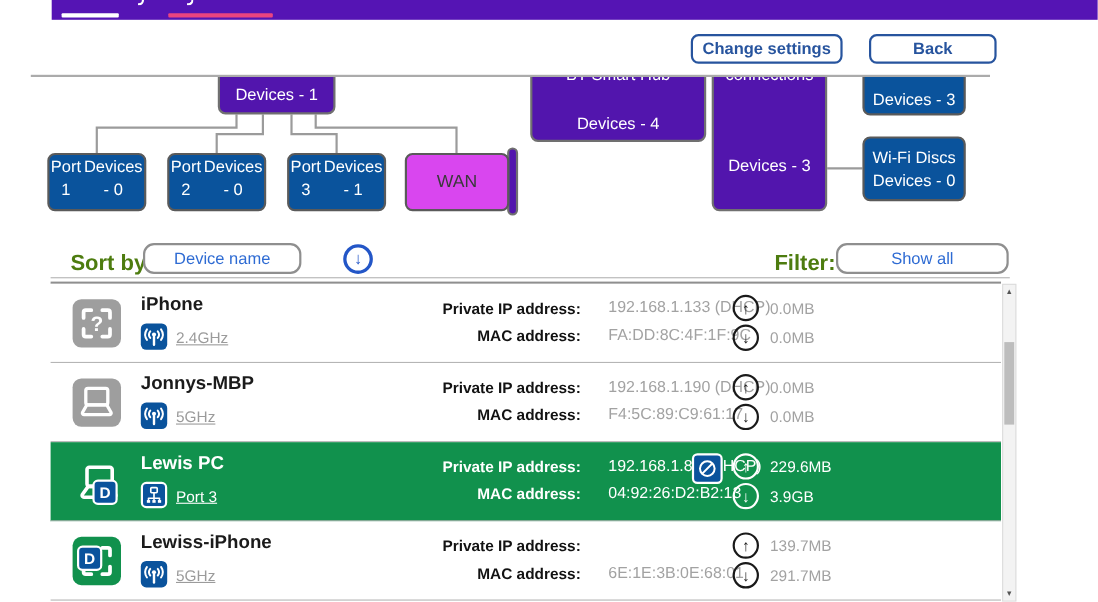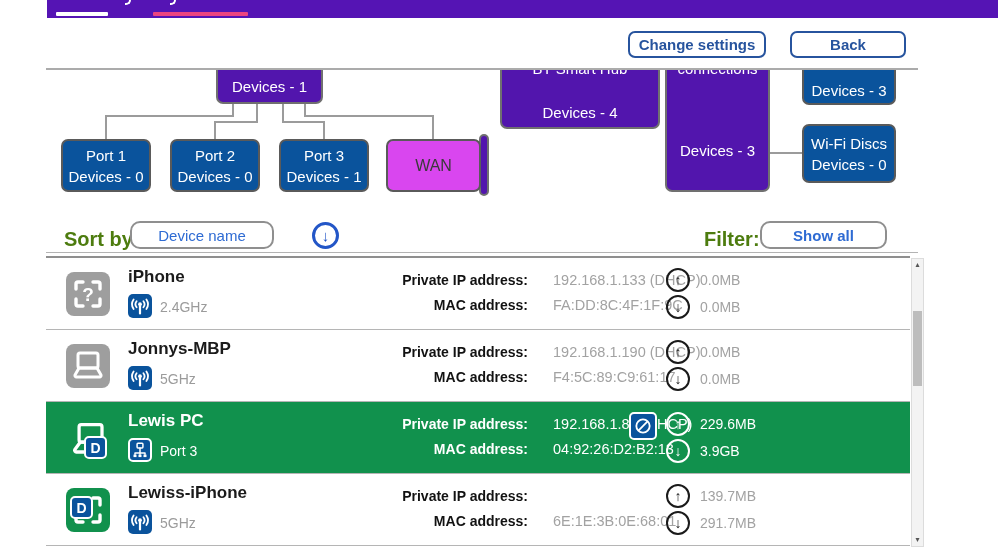--- a/index.html
+++ b/index.html
@@ -14,65 +14,65 @@
   .descender { position:absolute; top:0; width:6px; height:5px; border:2px solid #fff; border-top:none; border-left:none; border-bottom-right-radius:6px; }
   .d1 { left:78px; } .d2 { left:123px; }
 
   
   .hbtn { position:absolute; top:31px; height:27px; background:#fff; border:2px solid #27549e; border-radius:7px;
           color:#27549e; font-weight:bold; font-size:15px; display:flex; align-items:center; justify-content:center; cursor:pointer; }
   #btn-change { left:628px; width:138px; }
   #btn-back   { left:790px; width:116px; }
 
   
-  .diagram { position:absolute; left:46px; top:68px; width:872px; height:146px; border-top:2px solid #ababab; overflow:hidden; }
+  .diagram { position:absolute; left:28px; top:68px; width:872px; height:146px; border-top:2px solid #ababab; overflow:hidden; }
   .diagram svg.connectors { position:absolute; left:0; top:0; z-index:0; }
   .nbox { position:absolute; border-radius:7px; text-align:center; color:#fff; font-size:15px; z-index:1; }
   .nbox.purple { background:#5215ad; border:2px solid #707070; }
   .nbox.blue   { background:#0a539c; border:2px solid #5a5a5a; }
   .nbox.white  { background:#d946ef; border:2px solid #5a5a5a; color:#3a3a3a; z-index:2; }
   .nbox .bline { position:absolute; left:0; width:100%; line-height:17px; }
   #nb-devices1   { left:170px; top:-24px; width:107px; height:58px; }
   #nb-devices1 .l2 { bottom:7px; }
   #nb-hub        { left:454px; top:-16px; width:160px; height:75px; }
   #nb-hub .l1 { top:4px; } #nb-hub .l2 { top:48px; }
   #nb-conn       { left:619px; top:-16px; width:105px; height:138px; }
   #nb-conn .l1 { top:4px; } #nb-conn .l2 { top:86px; }
   #nb-ghz5       { left:756px; top:-17px; width:94px; height:52px; }
   #nb-ghz5 .l1 { top:1px; } #nb-ghz5 .l2 { top:27px; }
   #nb-discs      { left:756px; top:54px; width:94px; height:59px; padding-top:7px; line-height:21px; }
-  .portbox { top:69px; width:90px; height:53px; display:flex; flex-direction:column; justify-content:center; line-height:21px; }
+  .portbox { top:69px; width:90px; height:53px; display:flex; flex-direction:row; justify-content:flex-start; line-height:21px; }
   #nb-port1 { left:15px; } #nb-port2 { left:124px; } #nb-port3 { left:233px; }
   #nb-wan { left:340px; top:69px; width:95px; height:53px; display:flex; align-items:center; justify-content:center; font-size:16px; }
   #nb-sliver { left:433px; top:64px; width:10px; height:62px; z-index:1; }
 
   
   .rowlabel { position:absolute; font-weight:bold; font-size:20px; color:#4d7c0f; }
   #sort-label { left:64px; top:228px; }
   #filter-label { left:704px; top:228px; }
   .selbtn { position:absolute; top:221px; height:28px; background:#fff; border:2px solid #8f8f8f; border-radius:10px;
             color:#2e6bd3; font-size:15px; display:flex; align-items:center; justify-content:center; cursor:pointer; }
   #sort-btn { left:130px; width:144px; }
-  #filter-btn { left:760px; width:127px;font-weight:bold; }
+  #filter-btn { left:760px; width:157px; }
   #sort-order { position:absolute; left:312px; top:222px; width:27px; height:27px; border:3px solid #2356c7; border-radius:50%;
                 color:#2356c7; font-weight:bold; font-size:15px; display:flex; align-items:center; justify-content:center; cursor:pointer; }
   #thin-sep { position:absolute; left:46px; top:252px; width:872px; height:1px; background:#b3b3b3; }
 
   
   .devlist { position:absolute; left:46px; top:256px; width:864px; border-top:2px solid #8f8f8f; background:#fff; }
   .devrow { position:relative; height:72px; border-bottom:1px solid #b5b5b5; background:#fff; }
   .devrow.selected { background:#11914d; }
   .dev-icon { position:absolute; left:20px; top:14px; width:44px; height:44px; border-radius:8px; }
   .dev-icon.gray { background:#9e9e9e; } .dev-icon.green { background:#11914d; } .dev-icon.naked { background:transparent; }
   .dbadge { position:absolute; left:24px; top:22px; width:23px; height:23px; background:#0a539c; border:2px solid #fff; border-radius:5px;
             color:#fff; font-weight:bold; font-size:14px; display:flex; align-items:center; justify-content:center; z-index:3; }
   .dev-name { position:absolute; left:82px; top:9px; font-size:17px; font-weight:bold; color:#1b1b1b; }
   .conn-icon { position:absolute; left:82px; top:36px; width:24px; height:24px; background:#0a539c; border-radius:5px; }
   .conn-icon.bordered { border:2px solid #fff; }
-  .conn-text { position:absolute; left:114px; top:41px; font-size:14px; color:#9b9b9b; }
+  .conn-text { position:absolute; left:114px; top:41px; font-size:14px; color:#9b9b9b;text-decoration:underline; }
   .addr-label { position:absolute; left:232px; width:250px; text-align:right; font-weight:bold; font-size:14px; color:#121212; }
   .ip-label { top:14px; } .mac-label { top:39px; }
   .addr-val { position:absolute; left:507px; font-size:14.5px; color:#a2a2a2; }
   .ip-val { top:14px; } .mac-val { top:39px; }
   .tcirc { position:absolute; left:620px; width:24px; height:24px; border:2.5px solid #1a1a1a; border-radius:50%;
            color:#1a1a1a; font-weight:bold; font-size:14px; display:flex; align-items:center; justify-content:center; }
   .tc-up { top:10px; } .tc-down { top:37px; }
   .tval { position:absolute; left:654px; font-size:14px; color:#a2a2a2; }
   .tv-up { top:14px; } .tv-down { top:41px; }
   .devrow.selected .dev-name, .devrow.selected .conn-text,

